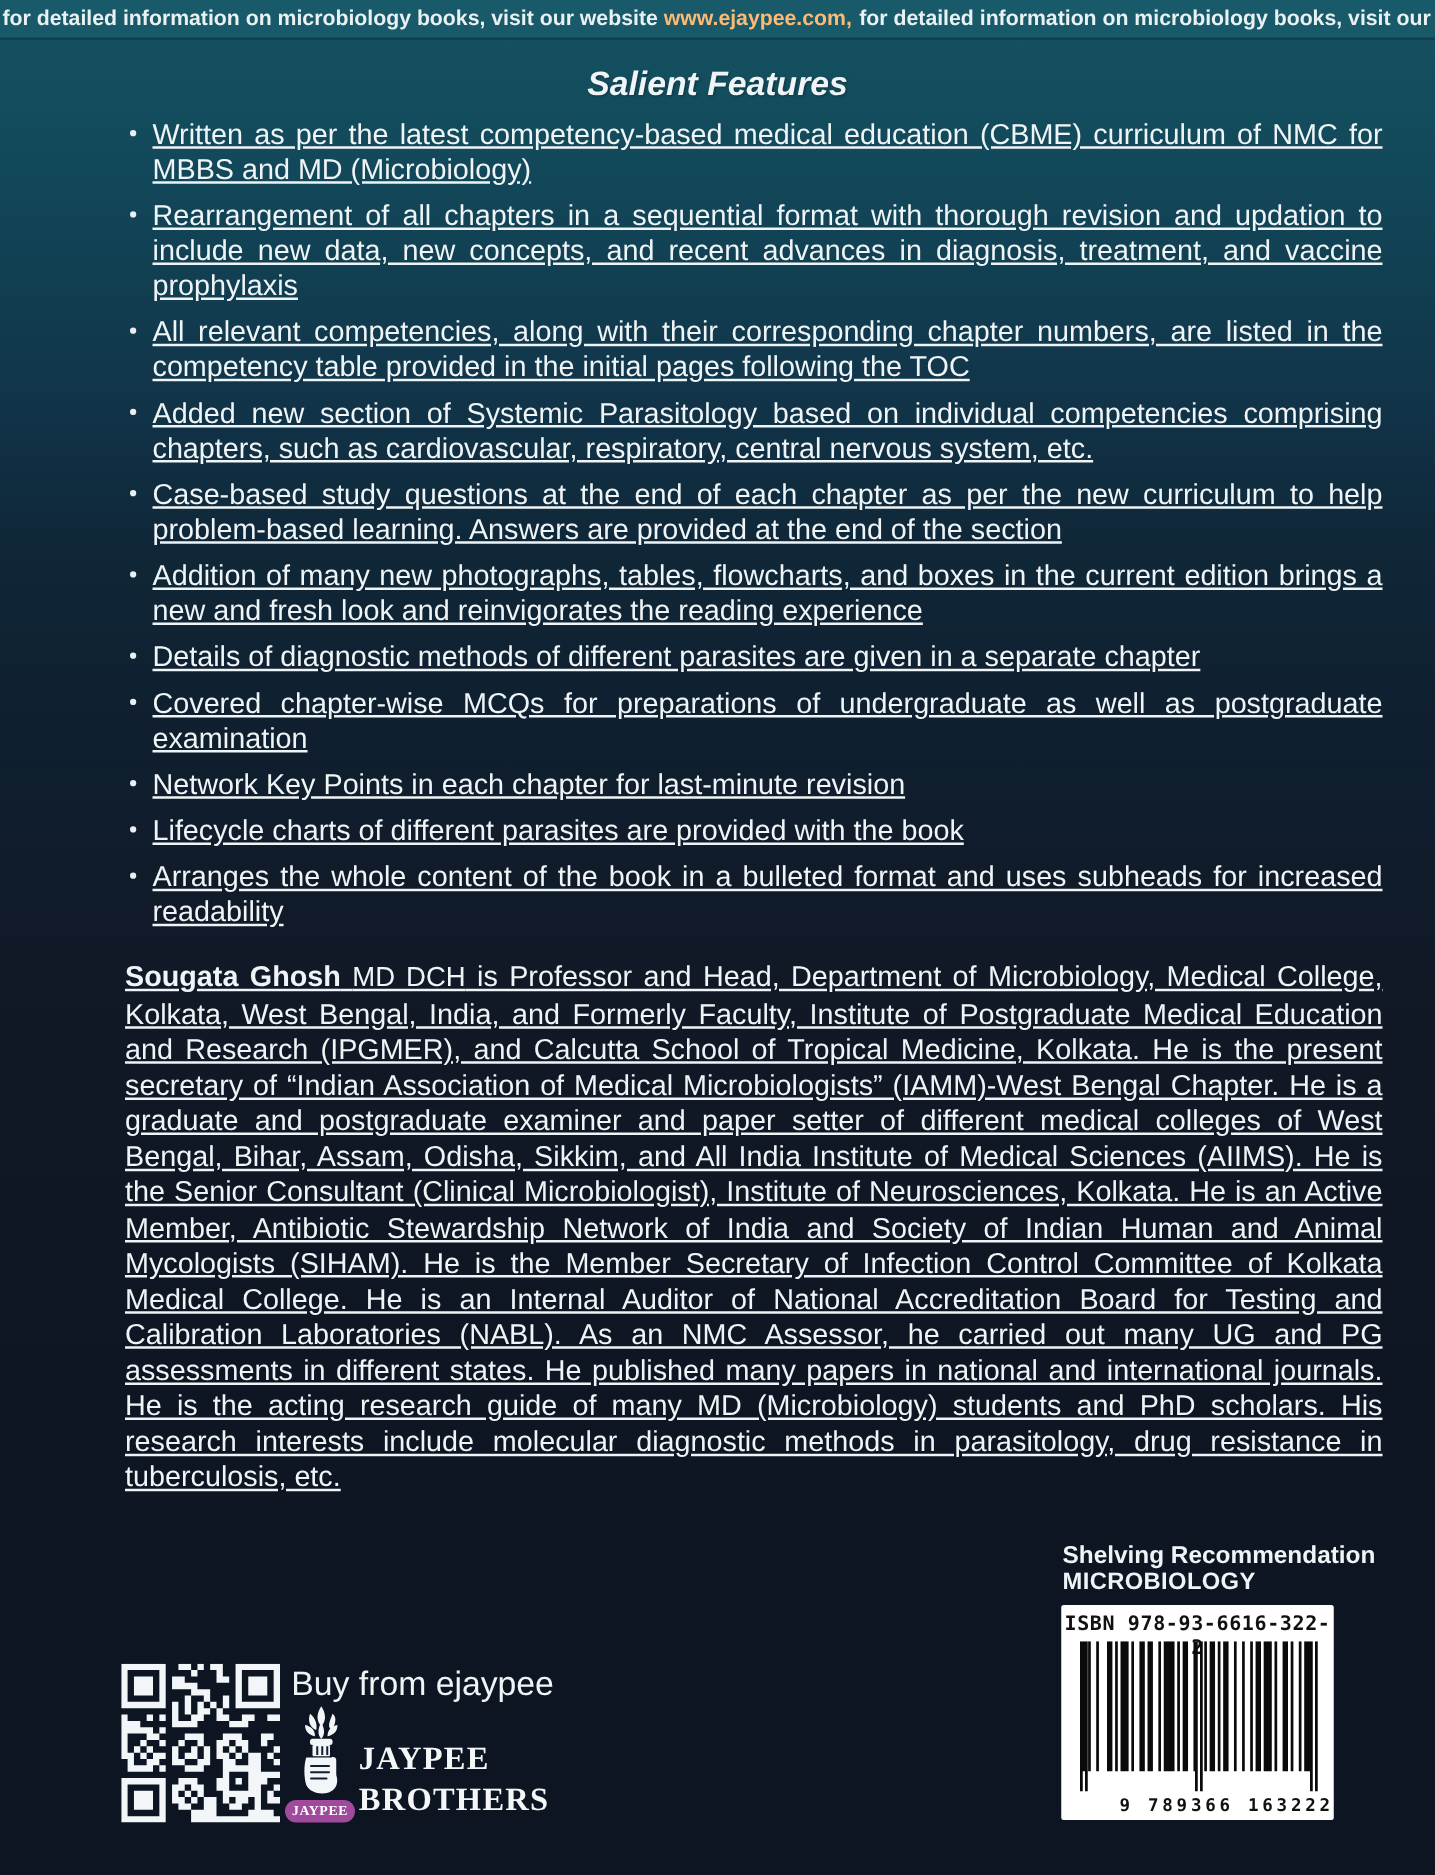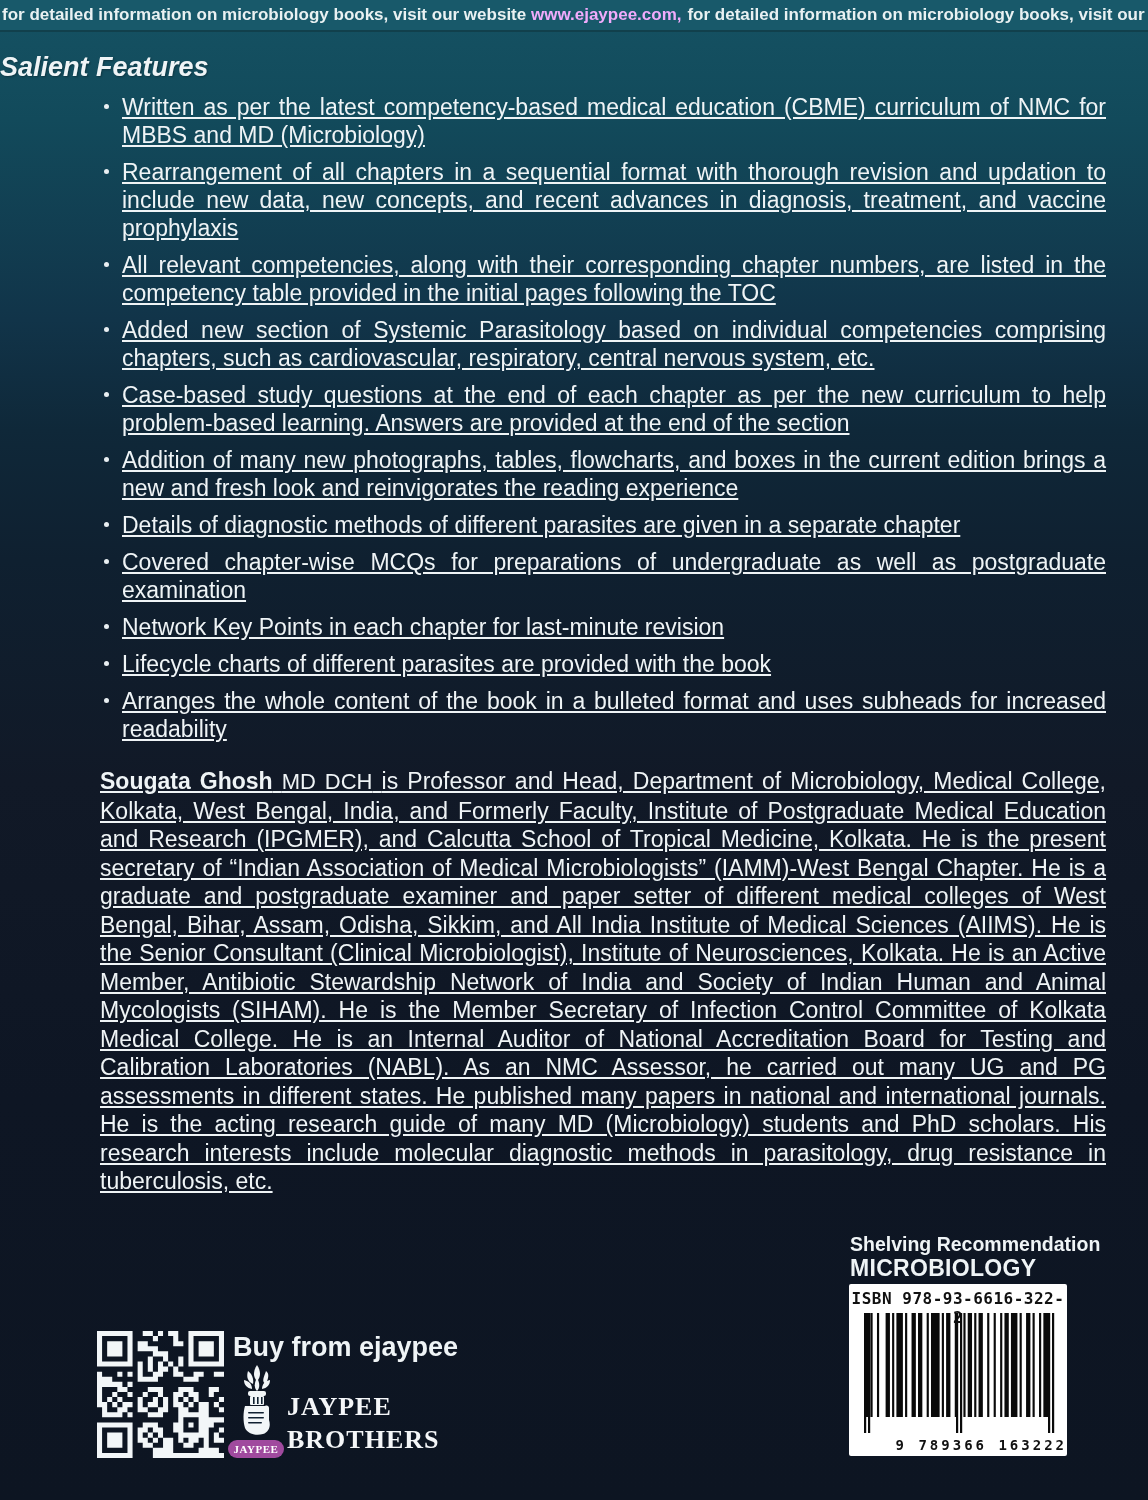--- a/index.html
+++ b/index.html
@@ -15,65 +15,65 @@
   }
   
   .banner{
     height:30px;line-height:30px;
     background:#18596a;
     border-bottom:2px solid rgba(0,0,0,.28);
     white-space:nowrap;overflow:hidden;
     font-size:17px;font-weight:700;color:#e9f1f2;
     padding-left:2px;
   }
-  .banner .link{color:#f0abfc;margin-right:.35em;}
+  .banner .link{color:#fdba74;margin-right:.35em;}
   
   .title-block{text-align:center;margin-top:44px;text-shadow:2px 2px 3px rgba(0,0,0,.35);}
   .title-line1{font-size:43px;font-weight:700;letter-spacing:-1px;}
   .title-line1 .series{font-style:italic;margin-right:10px;}
   .title-line2{font-size:57px;font-weight:700;letter-spacing:-1px;margin-top:2px;}
   .salient{
-    text-align:left;font-size:27px;font-weight:700;font-style:italic;
+    text-align:center;font-size:27px;font-weight:700;font-style:italic;
     margin-top:20px;text-shadow:1px 1px 2px rgba(0,0,0,.3);
   }
   
   .content{padding:0 42px 0 100px;text-decoration:underline;}
   ul.features{list-style:none;margin:10px 0 0 0;padding:0;}
   ul.features li{
     position:relative;padding-left:22px;margin-bottom:9px;
     font-size:23px;line-height:28px;text-align:justify;
   }
   ul.features li::before{
     content:"";position:absolute;left:4px;top:11px;
     width:5px;height:5px;border-radius:50%;background:#e9eff2;
   }
   .bio{
     margin-top:24px;font-size:23px;line-height:28.5px;text-align:justify;
   }
   .bio .name{font-weight:700;}
   .bio .creds{font-size:22px;}
   
   .qr{position:absolute;left:97px;top:1331px;width:127px;height:127px;}
-  .buy{position:absolute;left:233px;top:1332px;font-size:27px;font-weight:700;}
+  .buy{position:absolute;left:233px;top:1332px;font-size:27px;font-weight:400;}
   .torch{position:absolute;left:236px;top:1364px;width:42px;height:78px;}
   .badge{
     position:absolute;left:228px;top:1440px;width:56px;height:18px;
     background:#a04a9e;border-radius:9px;
     font-family:"Liberation Serif",serif;font-weight:700;font-size:11px;
     line-height:18px;text-align:center;letter-spacing:.5px;color:#fff;
   }
   .pubname{
     position:absolute;left:287px;font-family:"Liberation Serif",serif;
     font-weight:700;letter-spacing:1px;color:#f4f6f8;
   }
   .pub1{top:1392px;font-size:26px;}
   .pub2{top:1425px;font-size:26px;}
   
   .shelving{position:absolute;left:850px;top:1233px;font-size:19.5px;font-weight:700;}
-  .category{position:absolute;left:850px;top:1255px;font-size:23px;font-weight:700;letter-spacing:.3px;text-align:center;}
+  .category{position:absolute;left:850px;top:1255px;font-size:19px;font-weight:700;letter-spacing:.3px;text-align:center;}
   .isbn-box{
     position:absolute;left:849px;top:1284px;width:218px;height:172px;
     background:#ffffff;border-radius:2px;color:#111;
   }
   .isbn-text{
     margin-top:5px;text-align:center;
     font-family:"DejaVu Sans Mono",monospace;font-weight:700;font-size:16px;letter-spacing:.5px;
   }
   .bars{position:absolute;left:9px;top:29px;width:200px;height:124px;}
   .digits{

